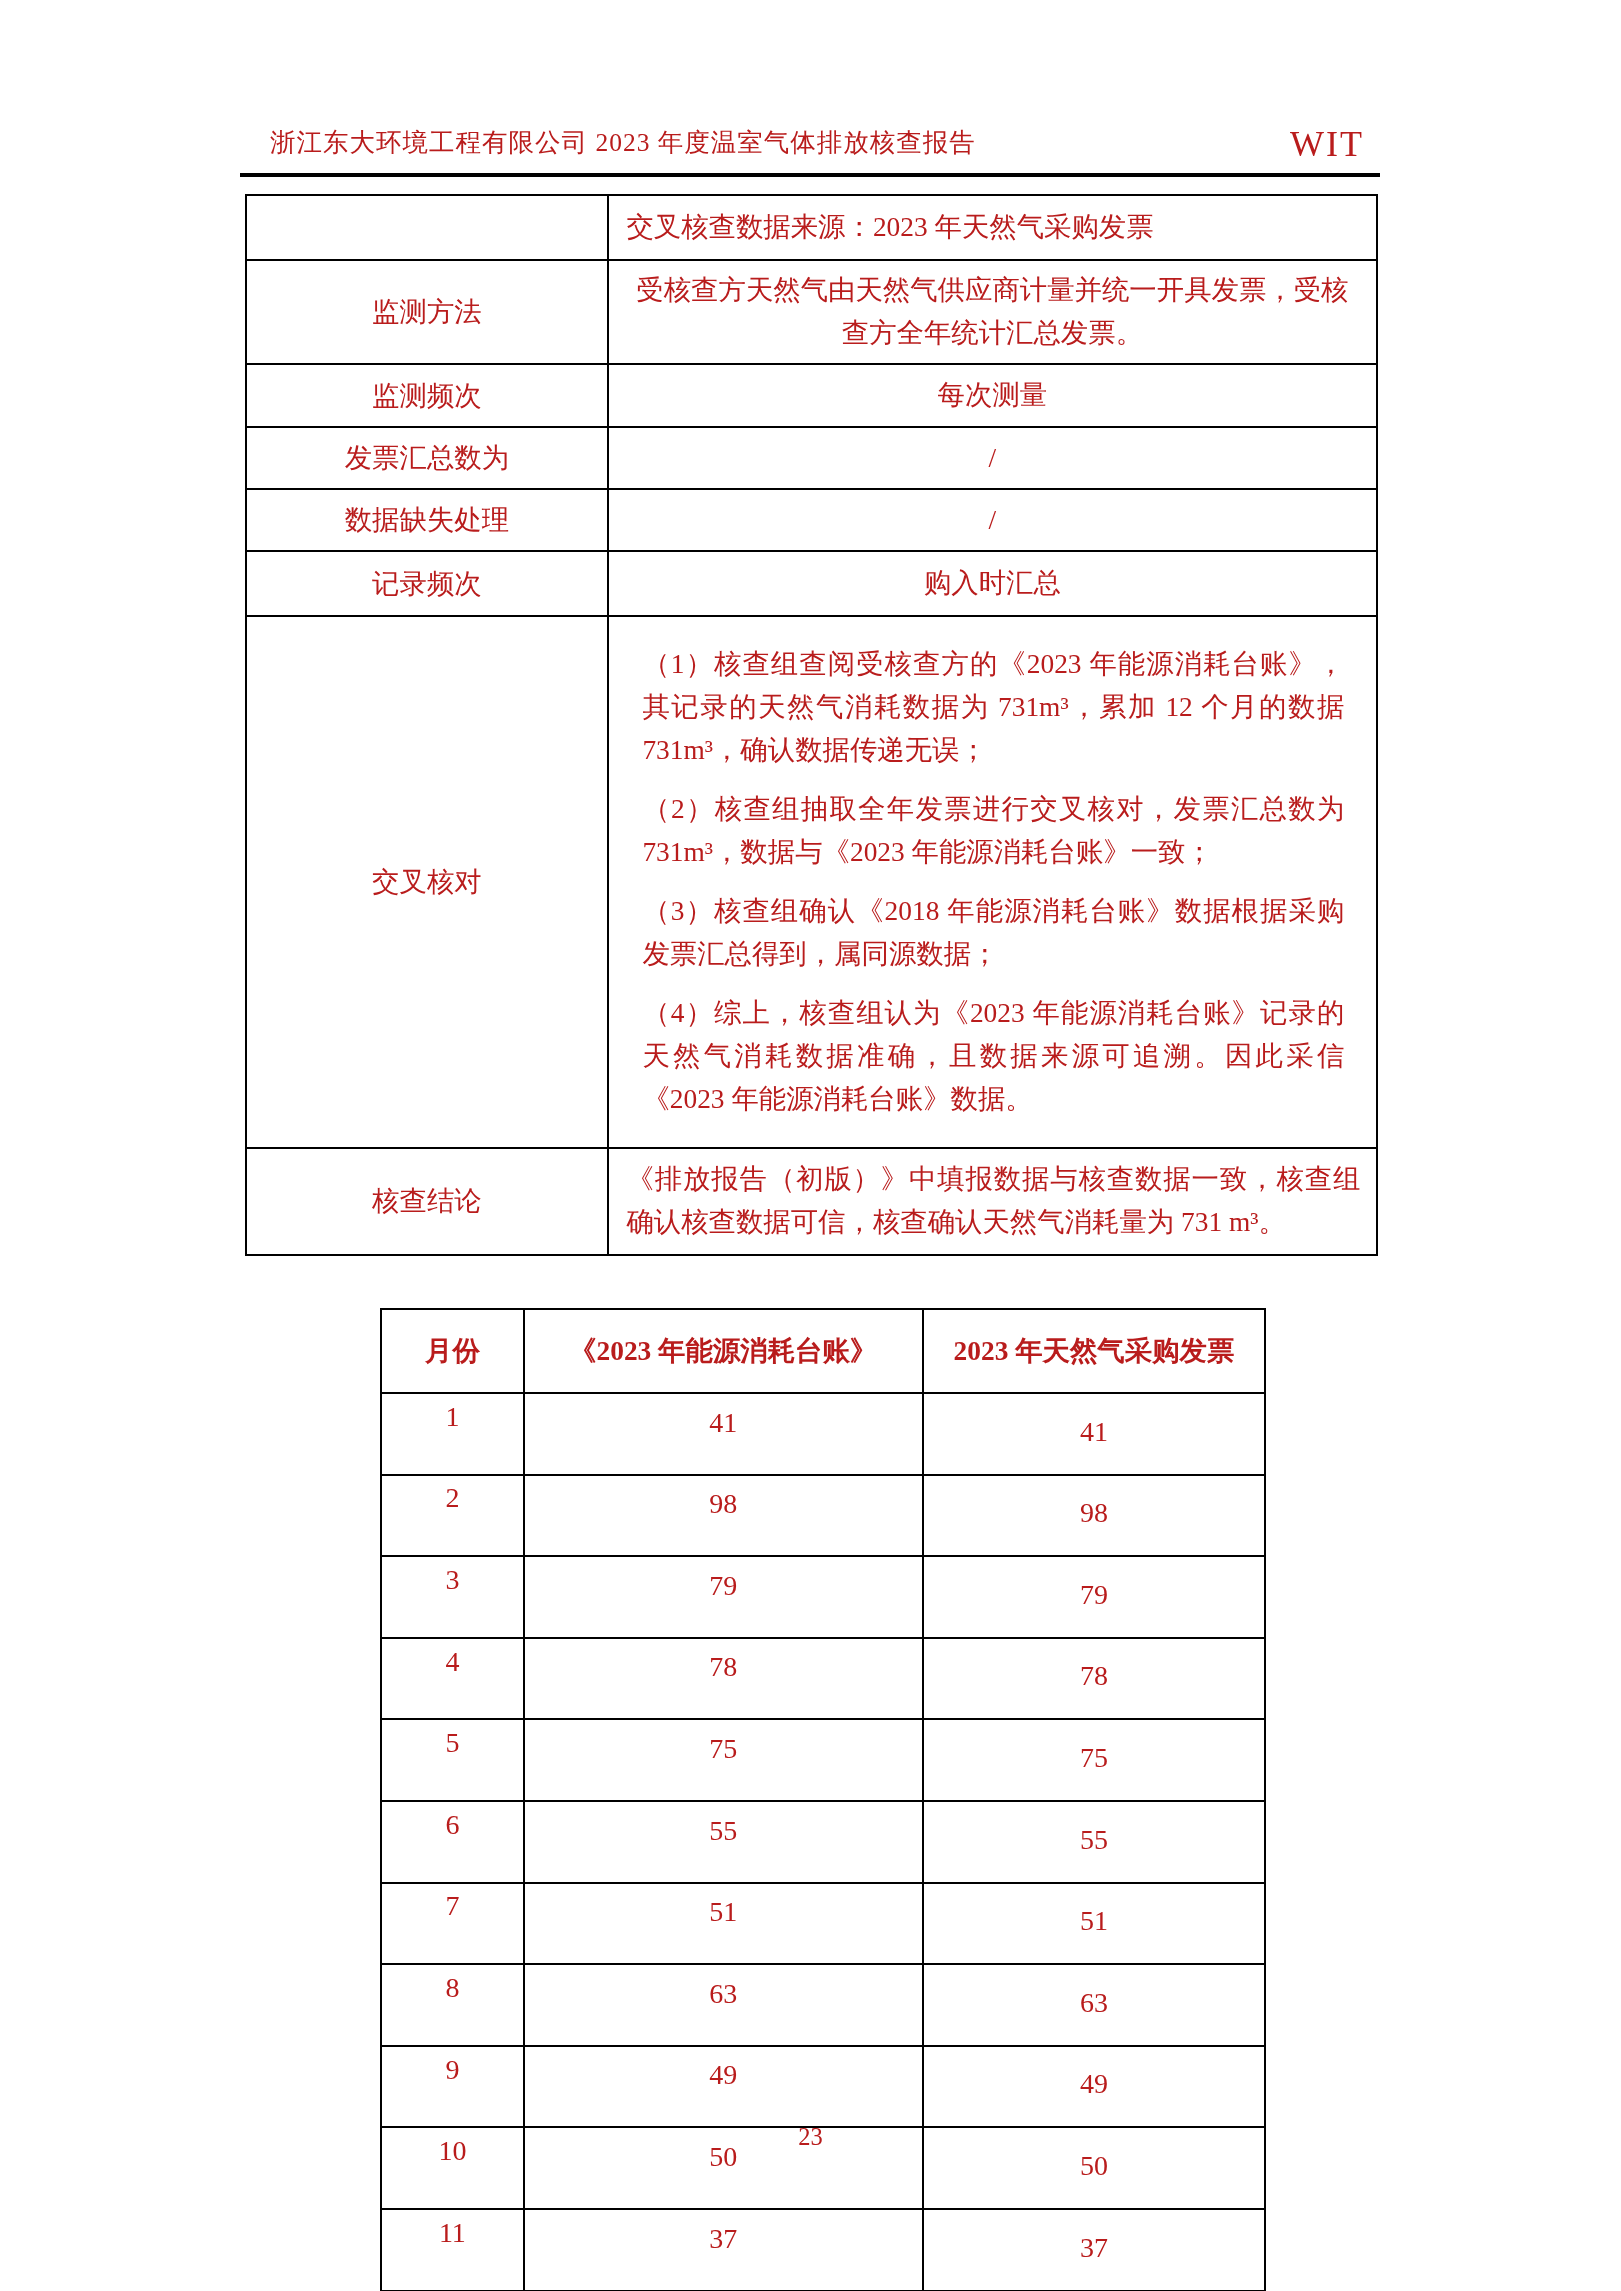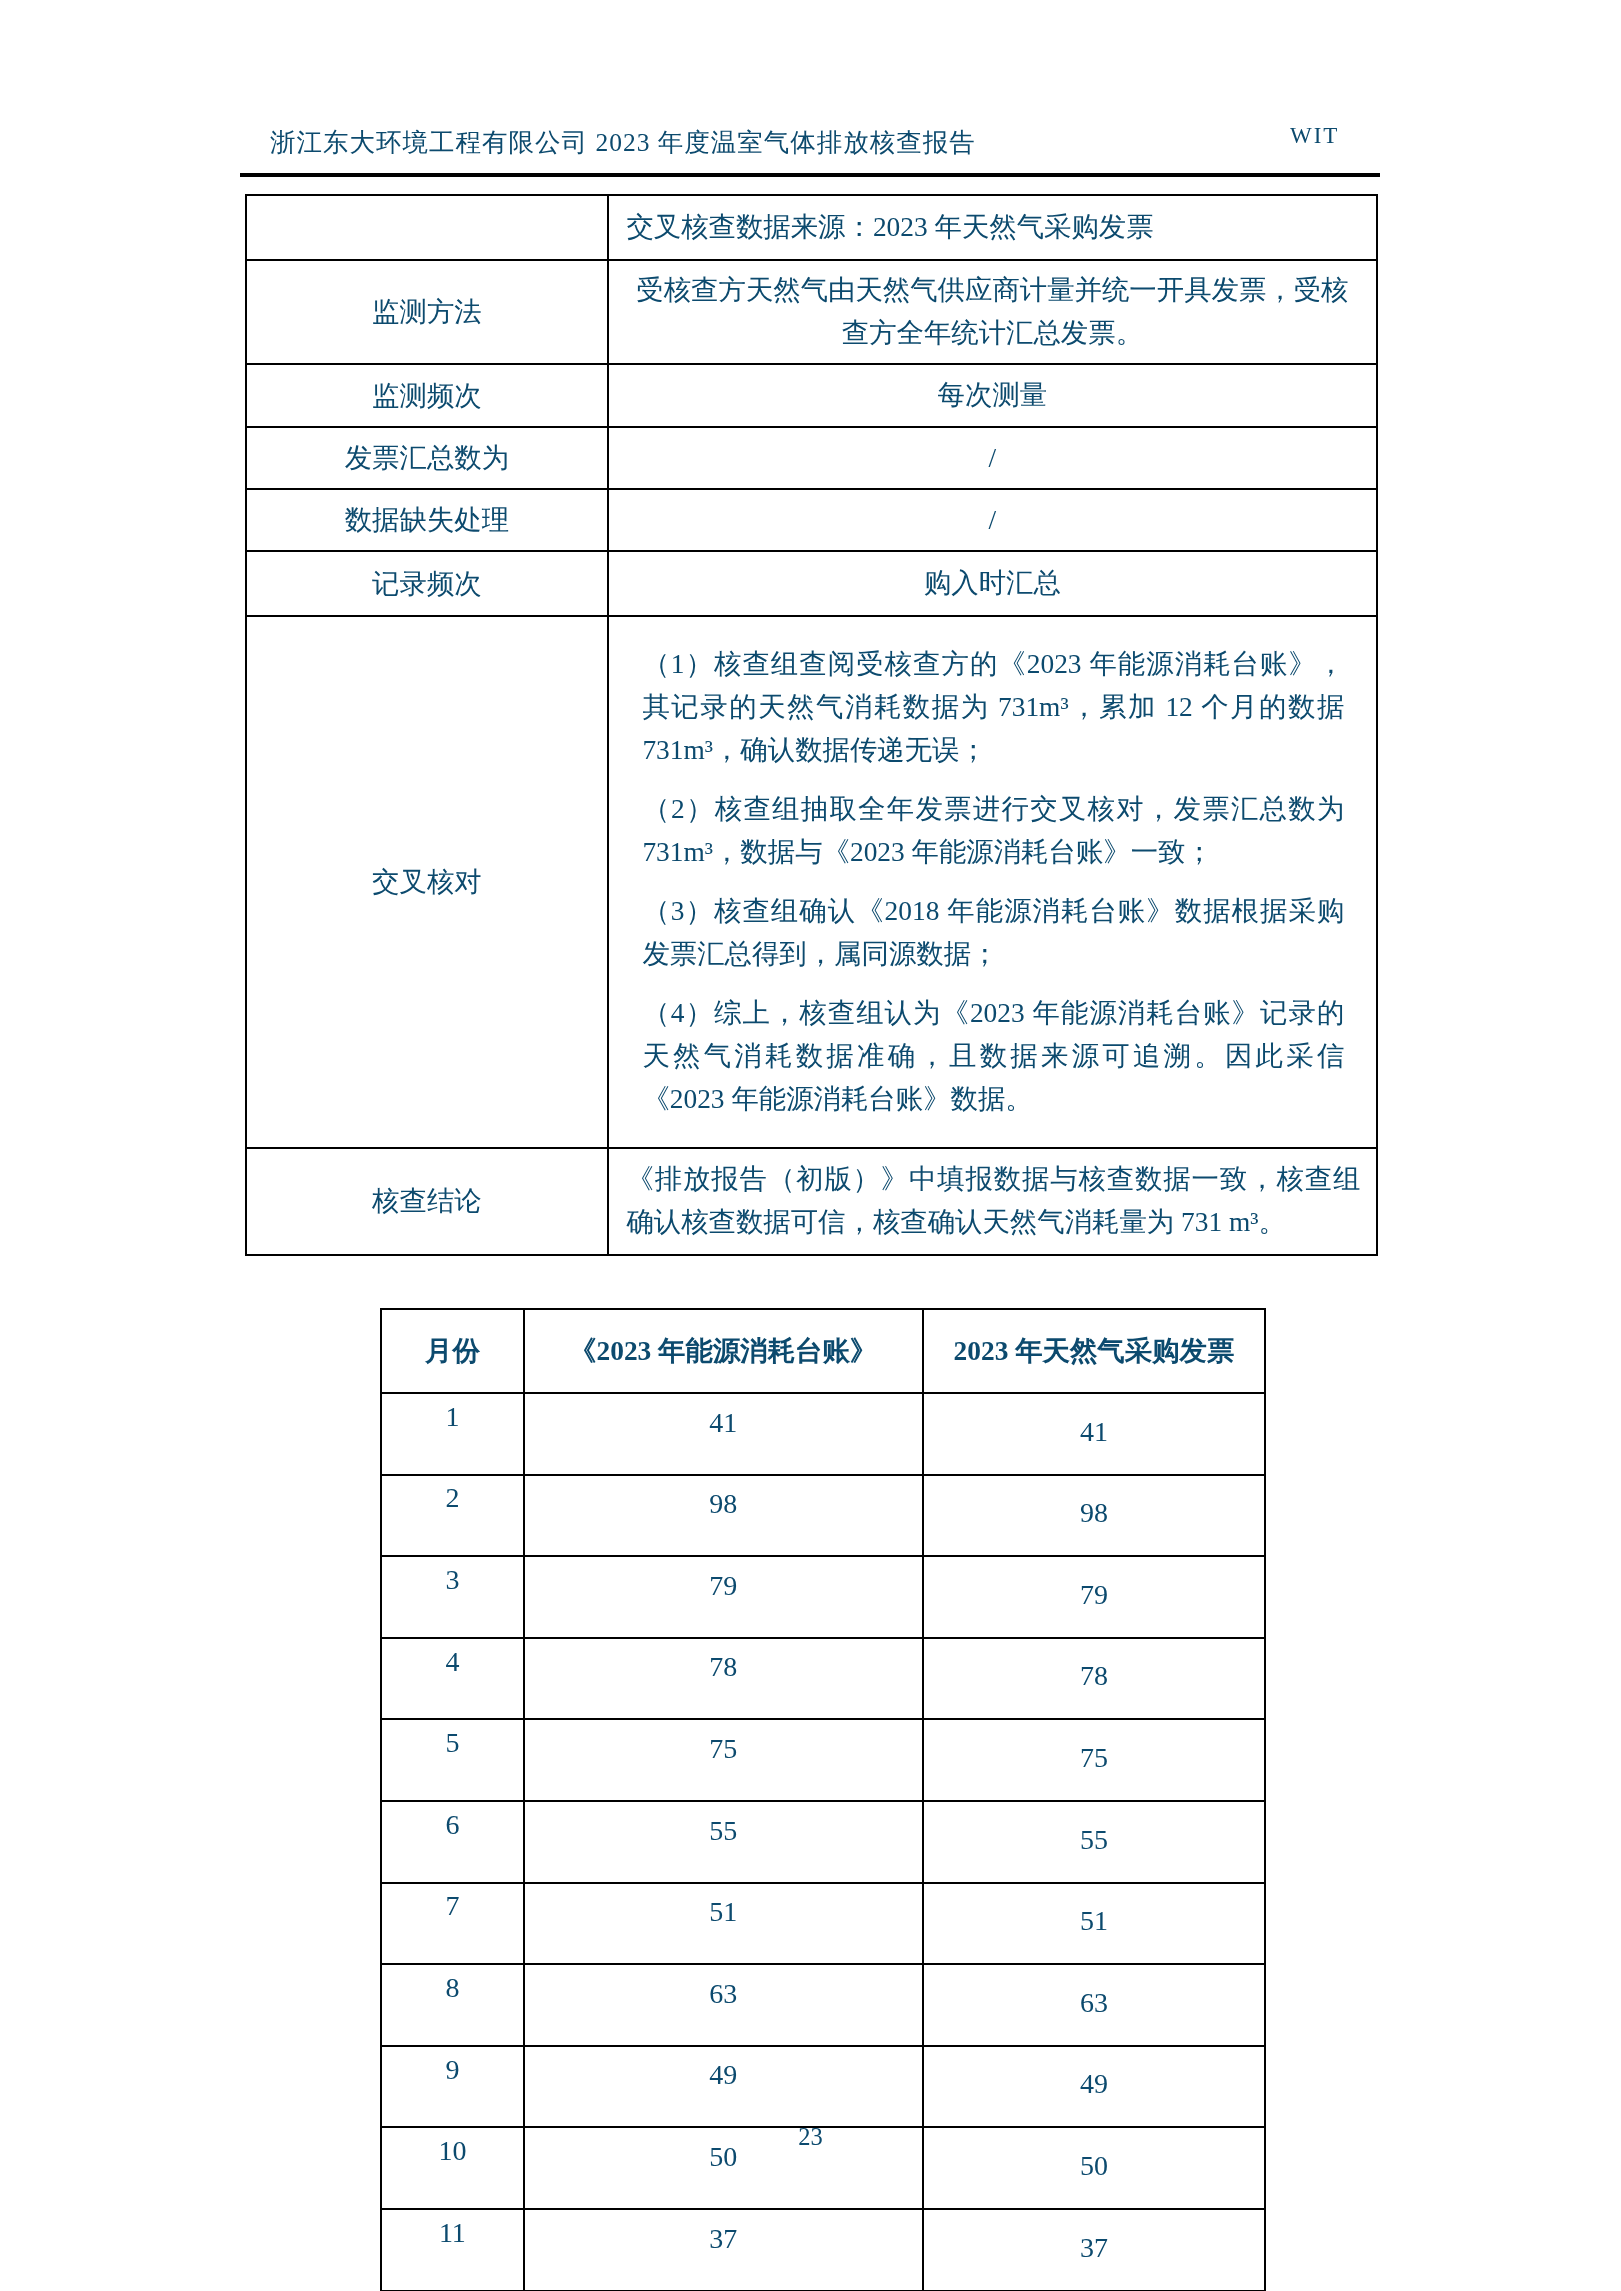--- a/index.html
+++ b/index.html
@@ -1,31 +1,31 @@
 <!DOCTYPE html>
 <html><head>
 <meta charset="utf-8">
 <style>
   html,body{margin:0;padding:0;background:#fff;}
   .page{
     position:relative;
     width:1621px;height:2292px;
     background:#ffffff;
     font-family:"Liberation Serif","DejaVu Serif",serif;
-    color:#0c4a6e;
+    color:#b91c1c;
     overflow:hidden;
   }
   
   .hdr-title{
     position:absolute;left:270px;top:125px;
     font-size:25.5px;letter-spacing:1px;white-space:nowrap;
   }
   .hdr-brand{
     position:absolute;left:1290px;top:123px;
-    font-size:23px;letter-spacing:2px;
+    font-size:36px;letter-spacing:2px;
   }
   .hdr-rule{
     position:absolute;left:240px;top:173px;width:1140px;height:3.9px;
     background:#000;
   }
   
   .t1{
     position:absolute;left:245px;top:194px;width:1133px;
     border-collapse:collapse;table-layout:fixed;
   }

